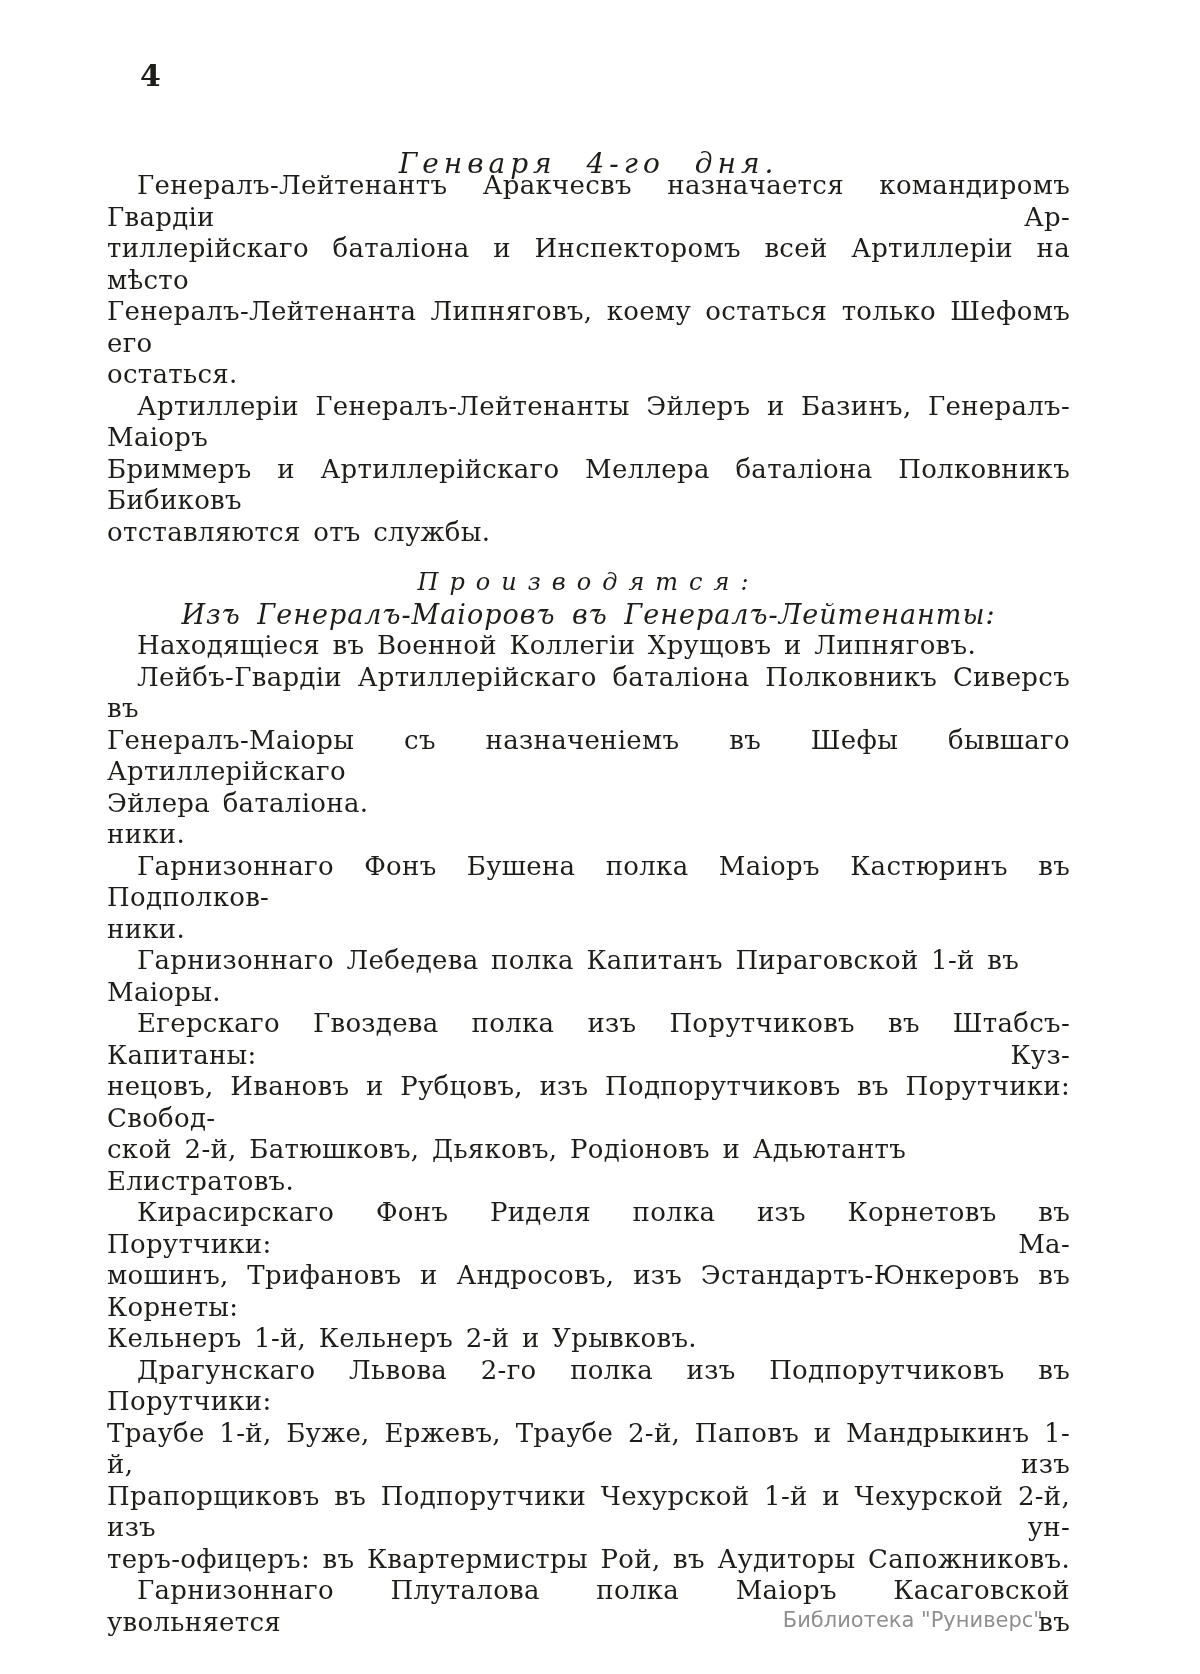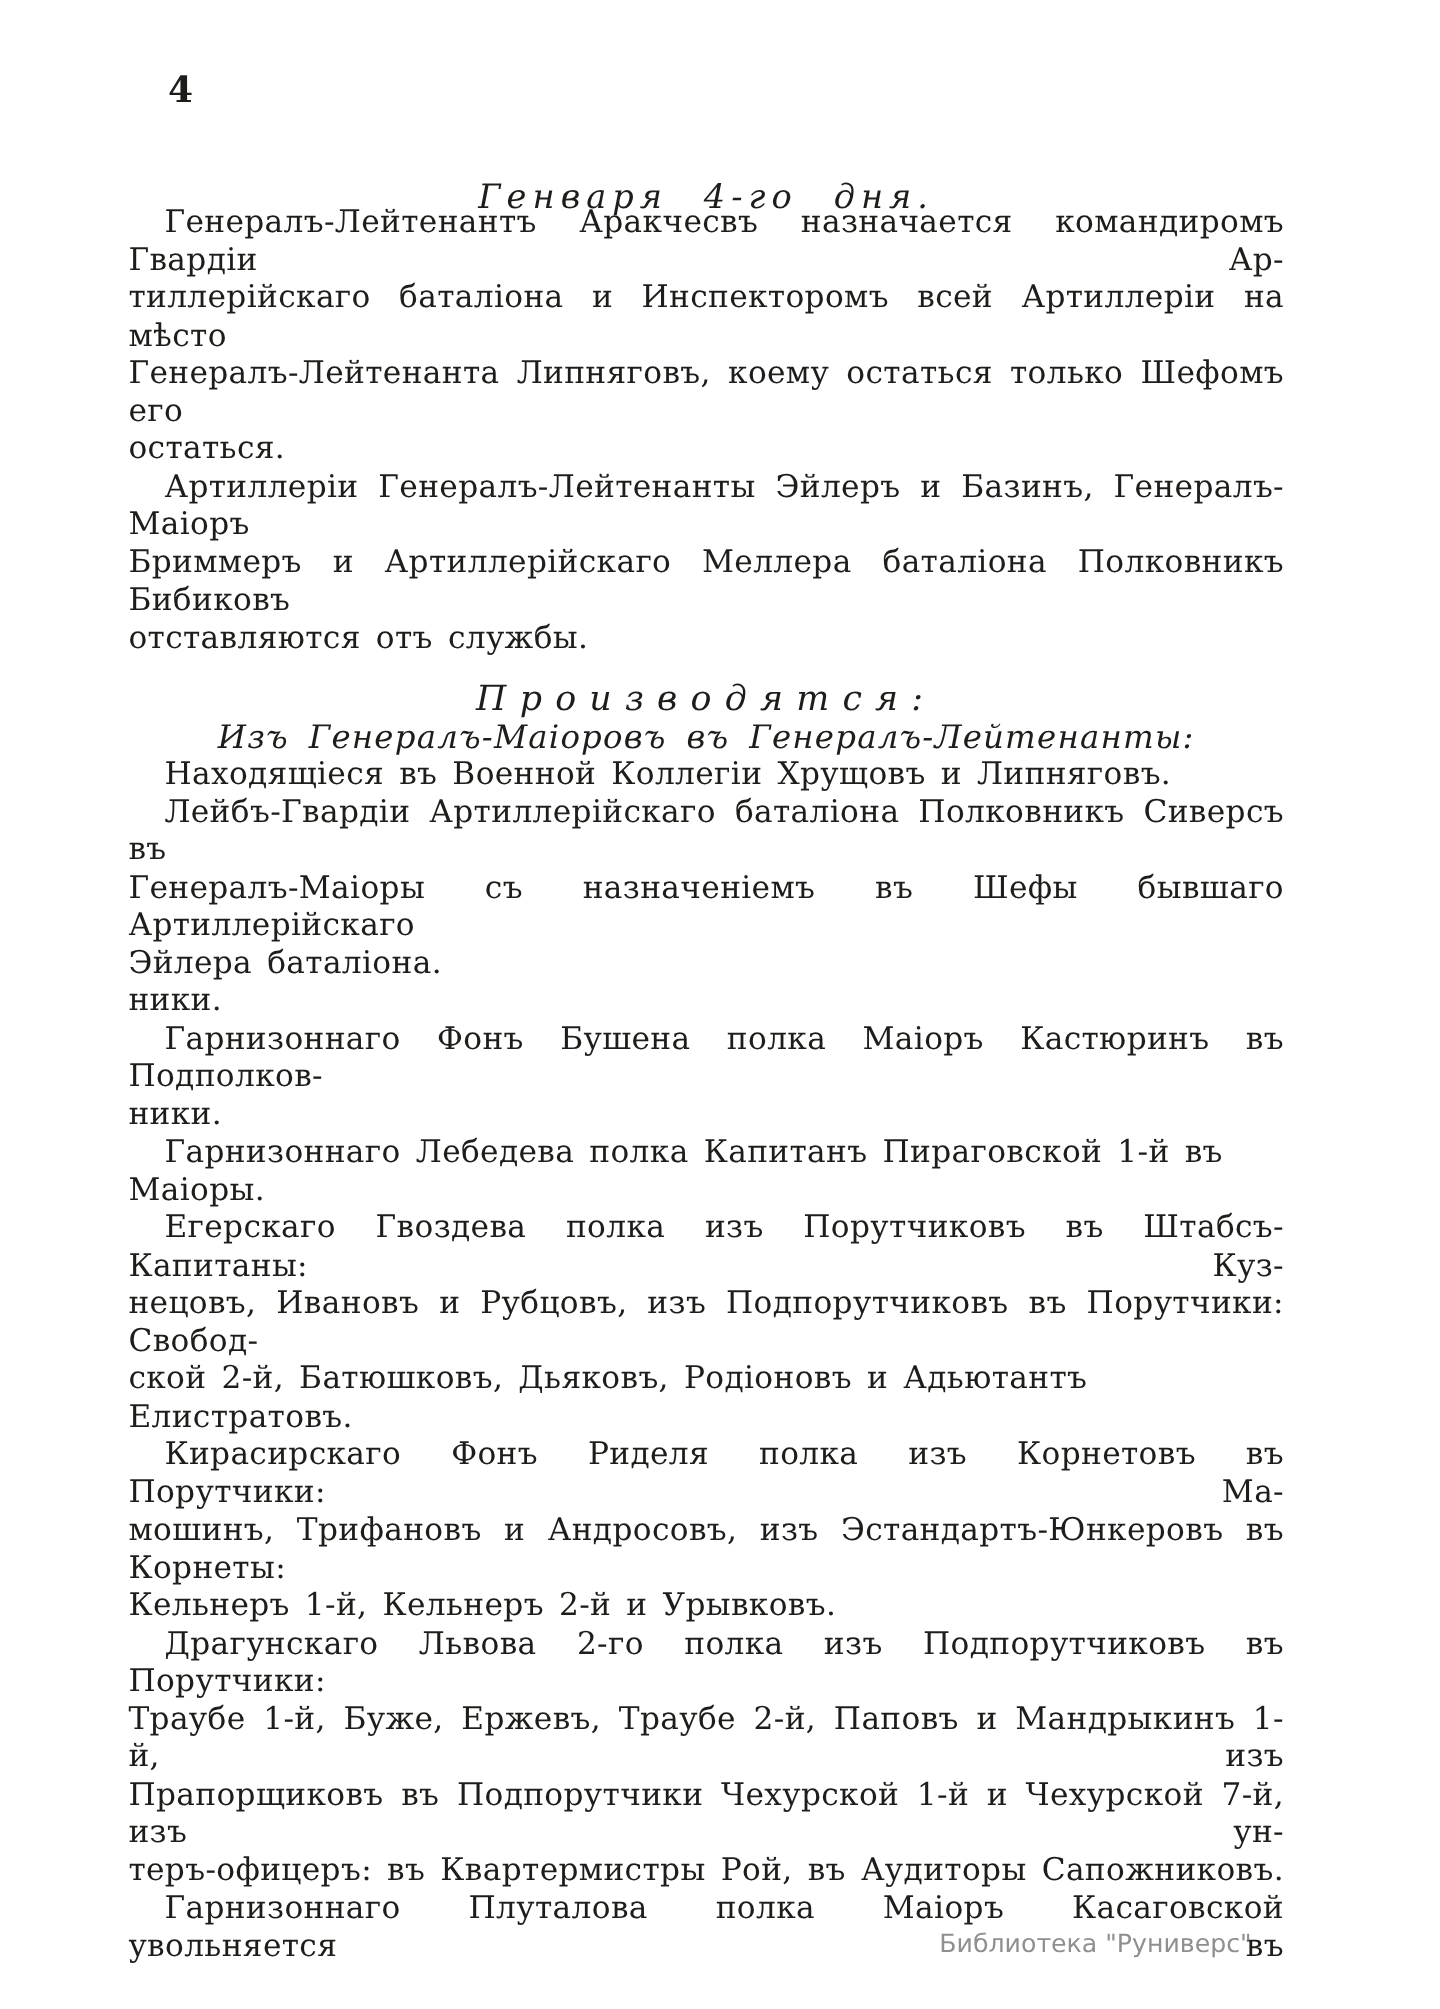--- a/index.html
+++ b/index.html
@@ -43,21 +43,21 @@
     letter-spacing: 0.3px;
     word-spacing: 4px;
   }
   .line { text-align: left; }
   .jl { text-align: justify; text-align-last: justify; }
   .ind { text-indent: 30px; }
   .h1 {
     margin-top: 19px;
     text-align: center;
     font-style: italic;
-    font-size: 29px;
+    font-size: 24px;
     letter-spacing: 11px;
     word-spacing: 2px;
   }
   .h2 {
     text-align: center;
     font-style: italic;
     font-size: 27px;
     letter-spacing: 1px;
     word-spacing: 7px;
   }
@@ -109,21 +109,21 @@
     <div class="line jl ind">Егерскаго Гвоздева полка изъ Порутчиковъ въ Штабсъ-Капитаны: Куз-</div>
     <div class="line jl">нецовъ, Ивановъ и Рубцовъ, изъ Подпорутчиковъ въ Порутчики: Свобод-</div>
     <div class="line">ской 2-й, Батюшковъ, Дьяковъ, Родіоновъ и Адьютантъ Елистратовъ.</div>
 
     <div class="line jl ind">Кирасирскаго Фонъ Риделя полка изъ Корнетовъ въ Порутчики: Ма-</div>
     <div class="line jl">мошинъ, Трифановъ и Андросовъ, изъ Эстандартъ-Юнкеровъ въ Корнеты:</div>
     <div class="line">Кельнеръ 1-й, Кельнеръ 2-й и Урывковъ.</div>
 
     <div class="line jl ind">Драгунскаго Львова 2-го полка изъ Подпорутчиковъ въ Порутчики:</div>
     <div class="line jl">Траубе 1-й, Буже, Ержевъ, Траубе 2-й, Паповъ и Мандрыкинъ 1-й, изъ</div>
-    <div class="line jl">Прапорщиковъ въ Подпорутчики Чехурской 1-й и Чехурской 7-й, изъ ун-</div>
+    <div class="line jl">Прапорщиковъ въ Подпорутчики Чехурской 1-й и Чехурской 2-й, изъ ун-</div>
     <div class="line">теръ-офицеръ: въ Квартермистры Рой, въ Аудиторы Сапожниковъ.</div>
 
     <div class="line jl ind">Гарнизоннаго Плуталова полка Маіоръ Касаговской увольняется въ</div>
 
   </div>
 
   <div class="watermark">Библиотека "Руниверс"</div>
 
 </div>
 

